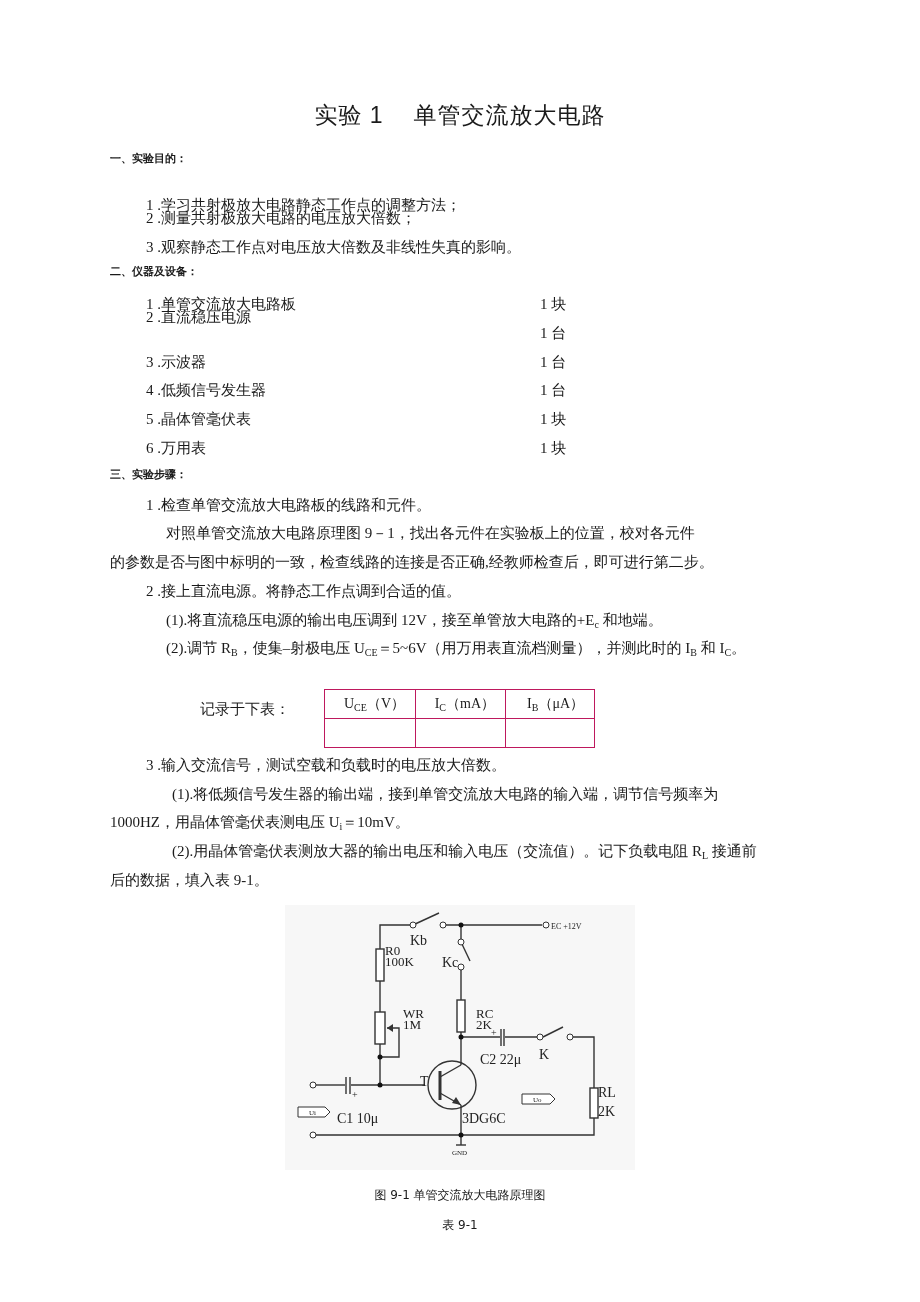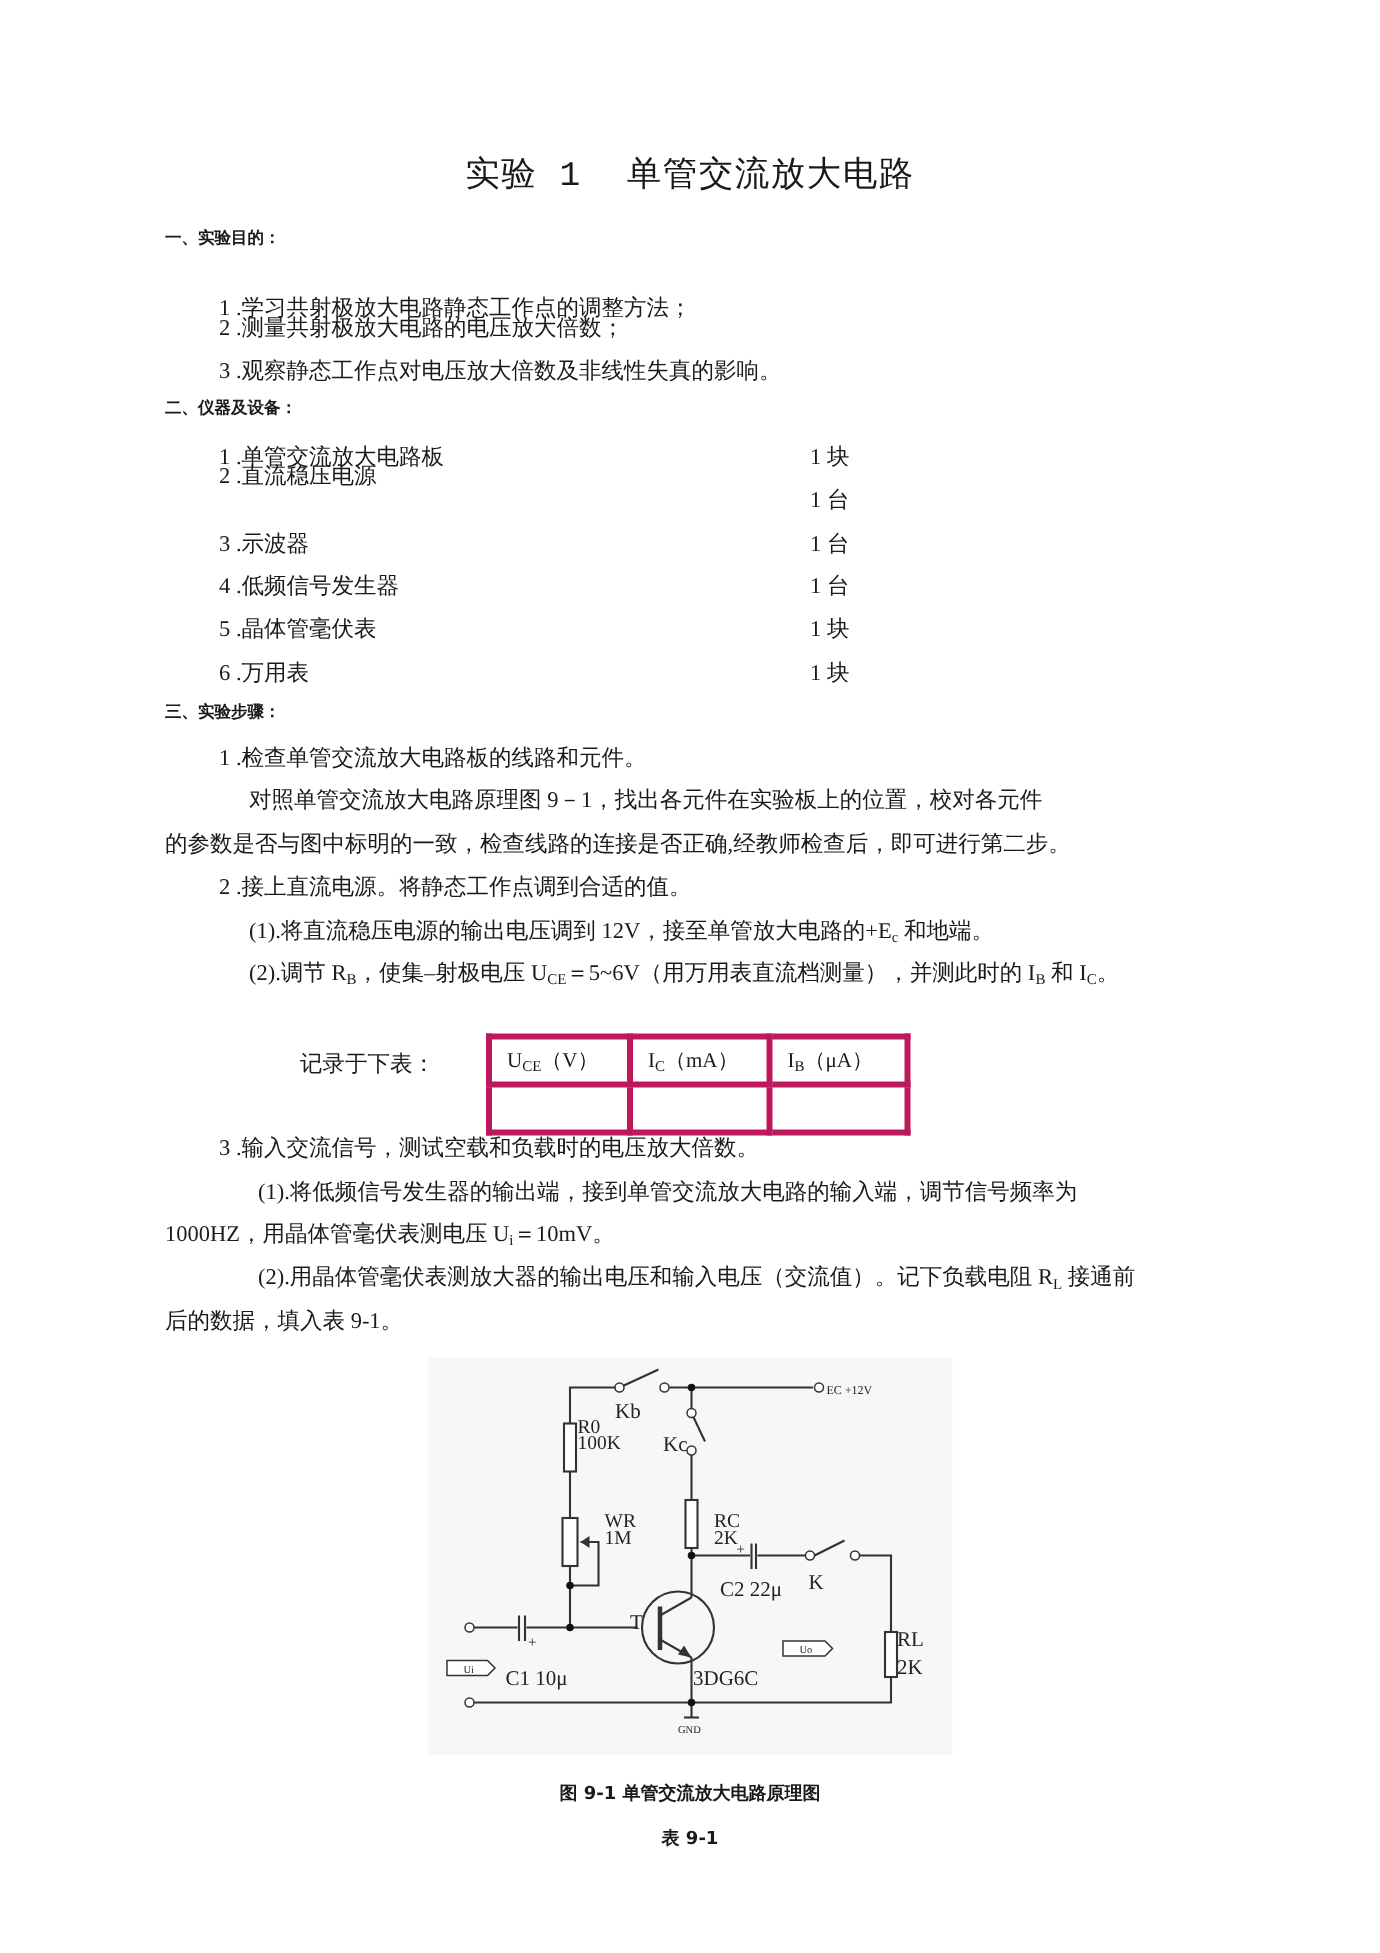--- a/index.html
+++ b/index.html
@@ -1,29 +1,29 @@
 <!DOCTYPE html>
 <html><head>
 <meta charset="utf-8">
 <style>
   html,body{margin:0;padding:0;background:#ffffff;}
   body{width:920px;height:1302px;position:relative;overflow:hidden;
        font-family:"Liberation Serif","DejaVu Serif",serif;color:#1a1a1a;font-size:15px;}
   .abs{position:absolute;white-space:nowrap;}
-  .title{left:0;width:920px;top:100px;text-align:center;font-family:Liberation Mono, monospace;
+  .title{left:0;width:920px;top:100px;text-align:center;font-family:Liberation Sans, sans-serif;
          font-size:23px;letter-spacing:1px;}
   .title .gap{display:inline-block;width:30px;}
   .h{font-family:"DejaVu Sans","Liberation Sans",sans-serif;font-weight:bold;font-size:11px;left:110px;}
   .item{left:146px;}
   .qty{left:540px;}
   sub{font-size:10px;vertical-align:-3px;line-height:0;}
   table.rec{position:absolute;left:324px;top:689px;border-collapse:collapse;}
-  table.rec td{border:4px solid #be185d;height:28px;padding:0 10px;font-size:14px;}
+  table.rec td{border:1px solid #be185d;height:28px;padding:0 10px;font-size:14px;text-align:right;}
   table.rec td.c1{width:70px;} table.rec td.c2{width:69px;} table.rec td.c3{width:68px;}
-  .cap{left:0;width:920px;text-align:center;font-family:"DejaVu Sans","Liberation Sans",sans-serif;font-weight:bold;font-size:12px;}
+  .cap{left:0;width:920px;text-align:center;font-family:"DejaVu Sans","Liberation Sans",sans-serif;font-weight:normal;font-size:12px;}
   svg text{font-family:"Liberation Serif","DejaVu Serif",serif;}
 </style>
 </head>
 <body>
 
 <div class="abs title">
   <span>实验 1</span><span class="gap"></span><span>单管交流放大电路</span>
 </div>
 
 <div class="abs h" style="top:151px">一、实验目的：</div>

